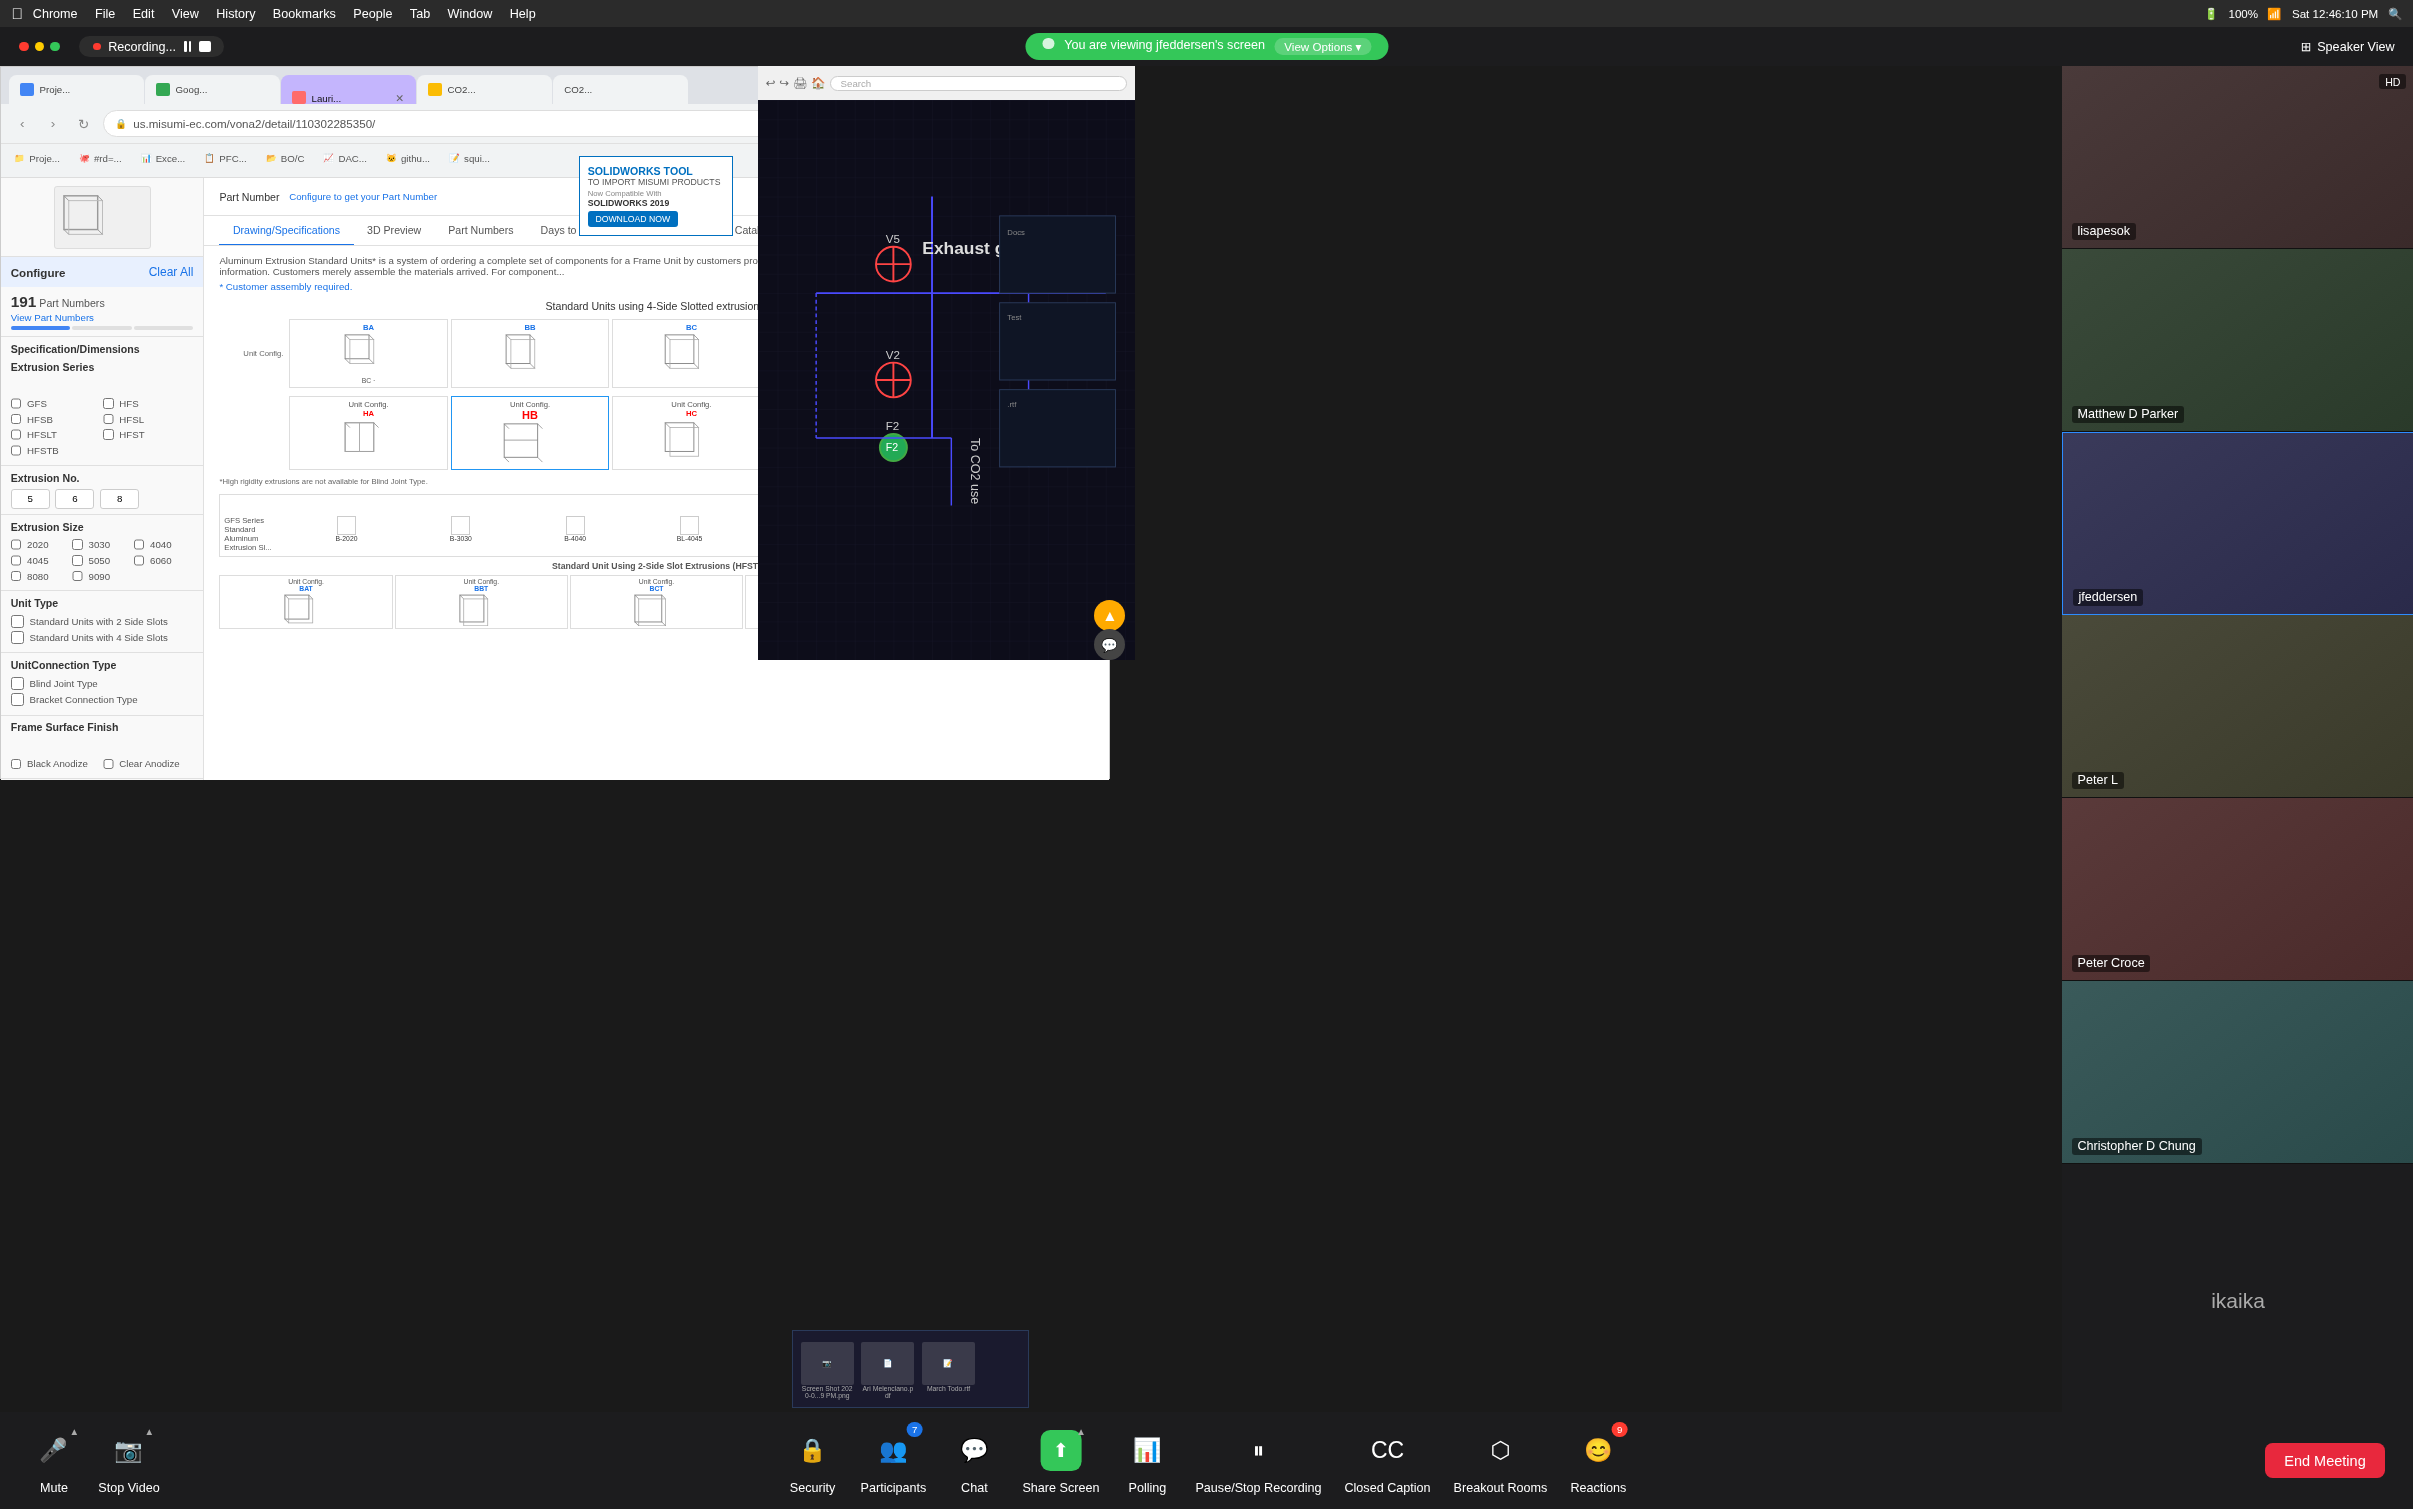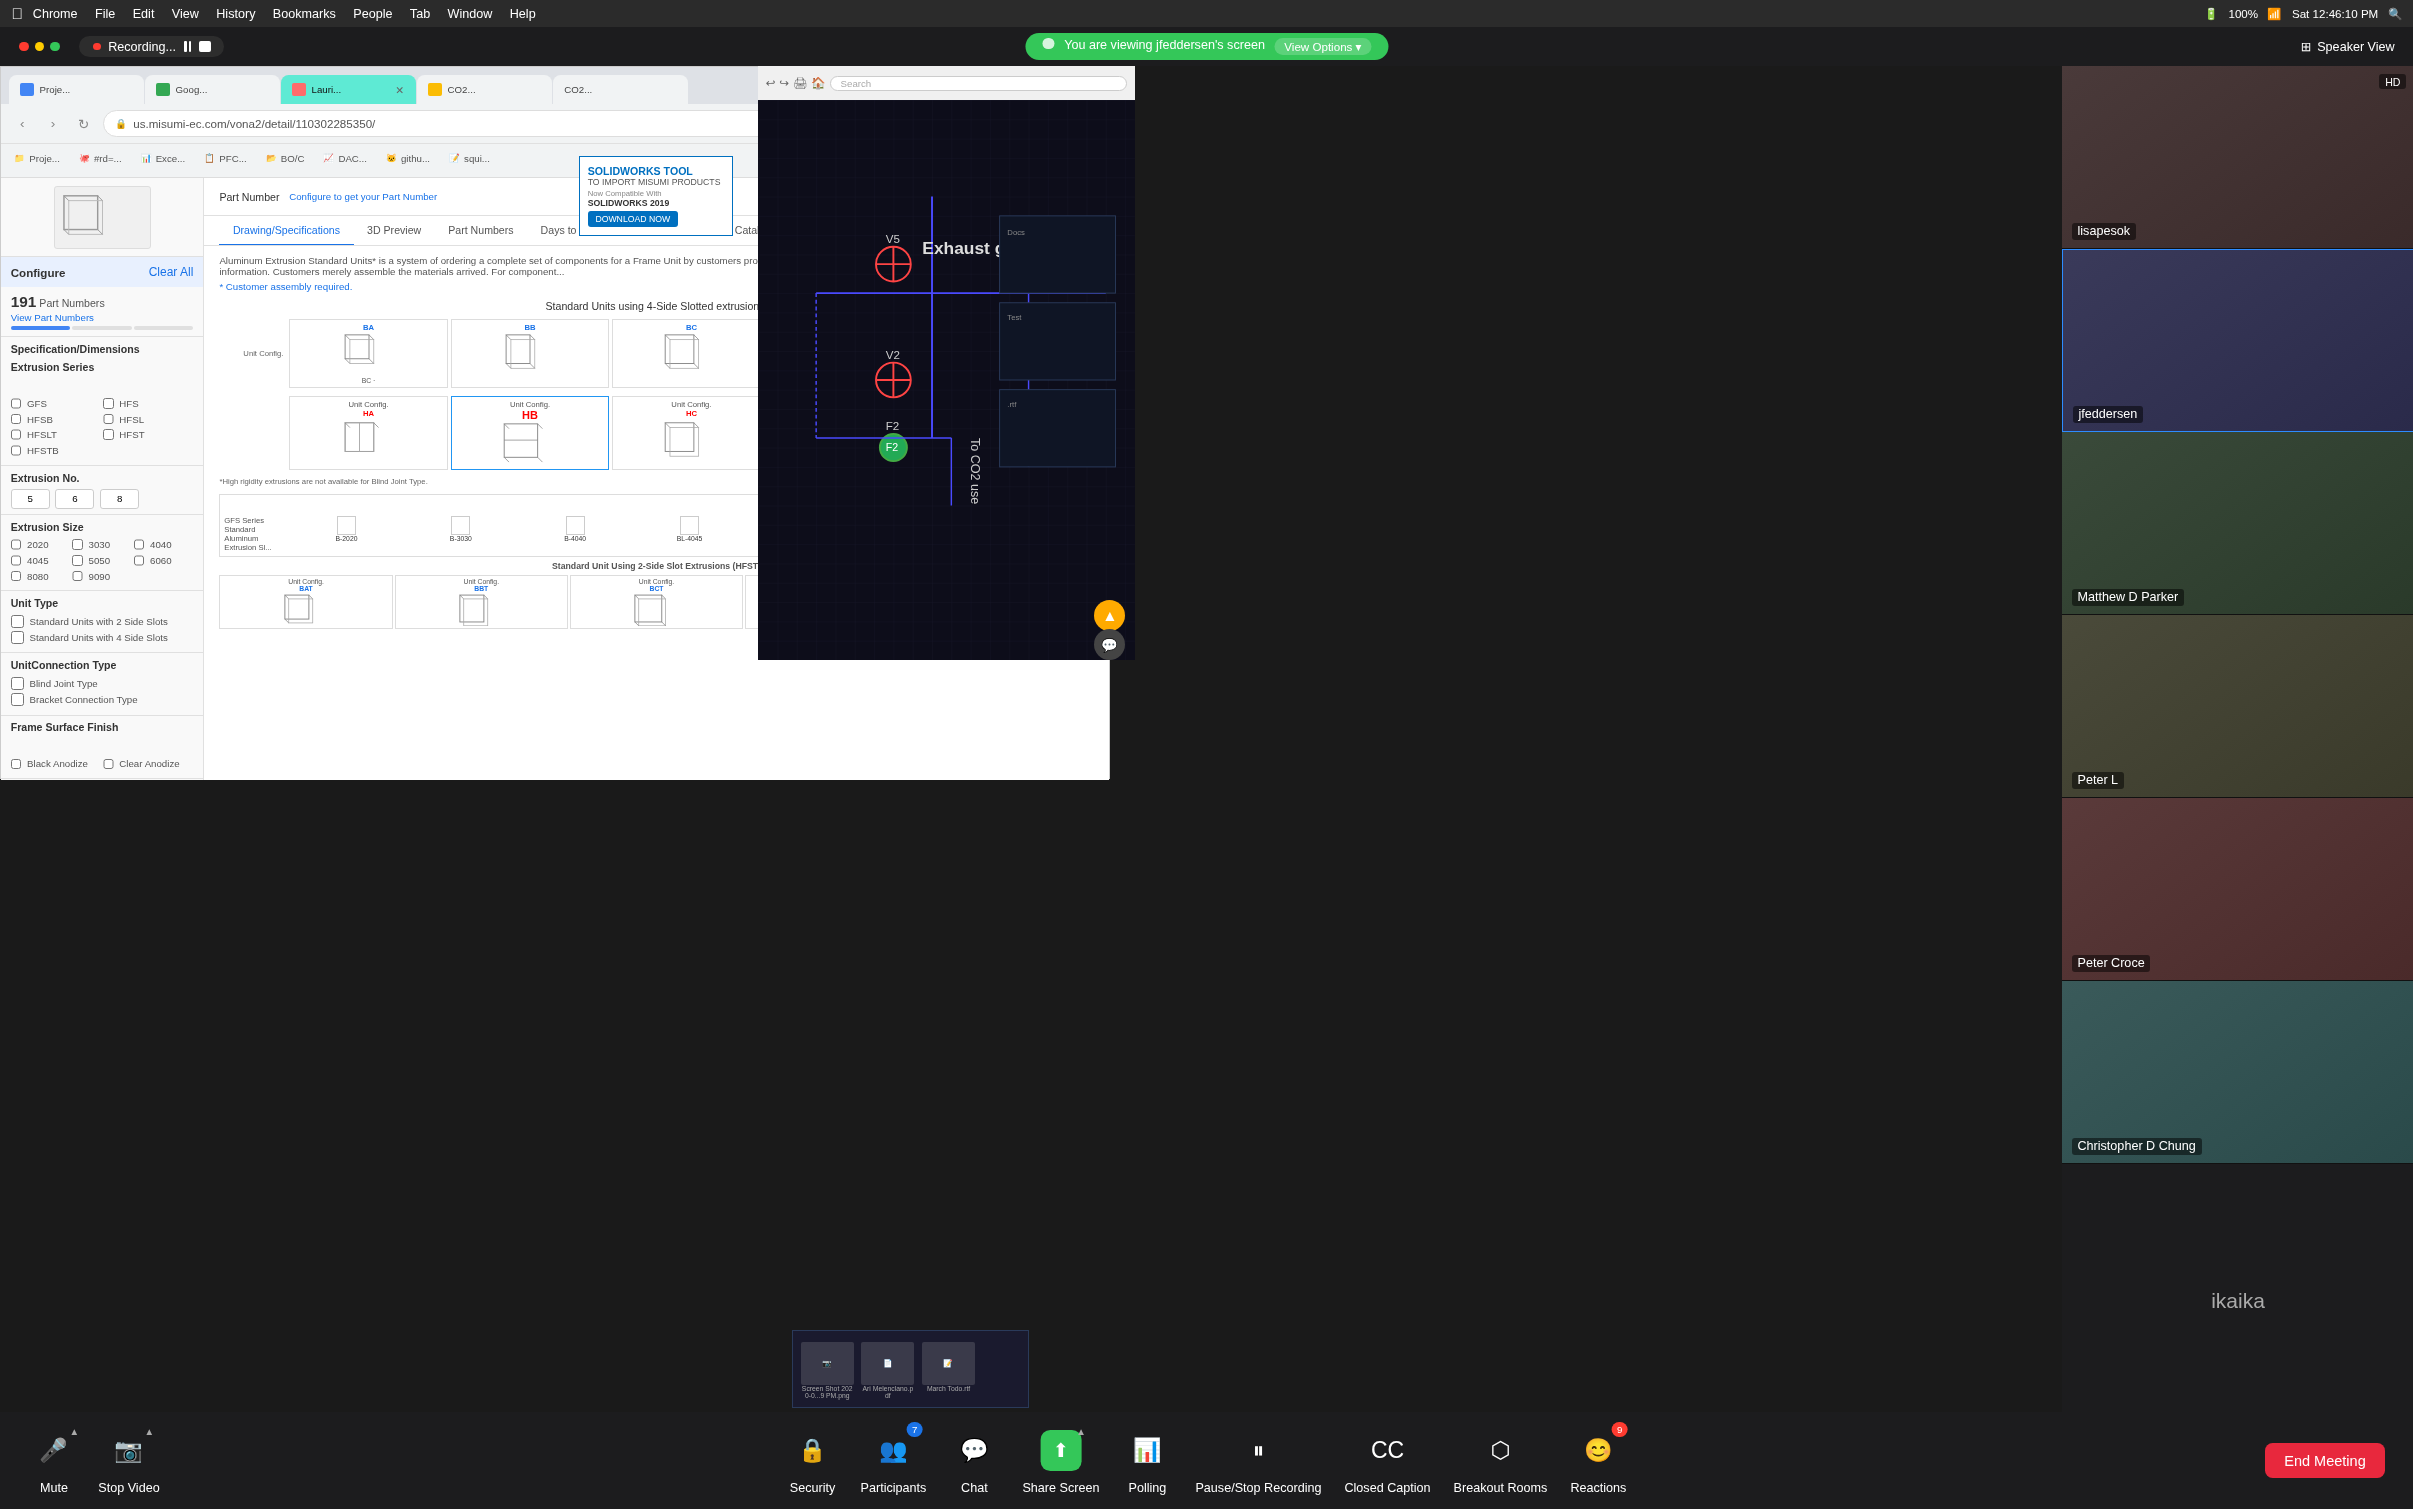--- a/index.html
+++ b/index.html
@@ -139,22 +139,23 @@
       border-radius: 7.7px 7.7px 0 0;
       padding: 0 11.6px;
       font-size: 10.6px;
       color: #444;
       display: flex;
       align-items: center;
       gap: 5.8px;
       min-width: 135px;
     }
     .browser-tab.active {
-      background: #5eead4;
+      background: #c4b5fd;
       color: #111;
+      align-items: flex-end;
     }
     .browser-tab .favicon {
       width: 13.5px; height: 13.5px;
       border-radius: 1.9px;
       background: #e8f0fe;
     }
     .browser-nav-row {
       height: 39px;
       background: #f1f3f4;
       display: flex;
@@ -1251,28 +1252,28 @@
 </div>
 
 <div class="right-panel">
 
   <div class="participant-video">
     <div class="participant-face-bg" style="background:linear-gradient(145deg,#4a3a3a,#3a2a2a);"></div>
     <span class="participant-name">lisapesok</span>
     <div style="position:absolute;top:7.7px;right:7.7px;font-size:10.6px;color:#fff;background:rgba(0,0,0,0.5);padding:1.9px 5.8px;border-radius:2.9px;">HD</div>
   </div>
 
+  <div class="participant-video">
+    <div class="participant-face-bg" style="background:linear-gradient(145deg,#3a4a3a,#2a3a2a);"></div>
+    <span class="participant-name">Matthew D Parker</span>
+  </div>
+
   <div class="participant-video active-speaker">
     <div class="participant-face-bg" style="background:linear-gradient(145deg,#3a3a5a,#2a2a4a);"></div>
     <span class="participant-name">jfeddersen</span>
-  </div>
-
-  <div class="participant-video">
-    <div class="participant-face-bg" style="background:linear-gradient(145deg,#3a4a3a,#2a3a2a);"></div>
-    <span class="participant-name">Matthew D Parker</span>
   </div>
 
   <div class="participant-video">
     <div class="participant-face-bg" style="background:linear-gradient(145deg,#4a4a3a,#3a3a2a);"></div>
     <span class="participant-name">Peter L</span>
   </div>
 
   <div class="participant-video">
     <div class="participant-face-bg" style="background:linear-gradient(145deg,#5a3a3a,#4a2a2a);"></div>
     <span class="participant-name">Peter Croce</span>

